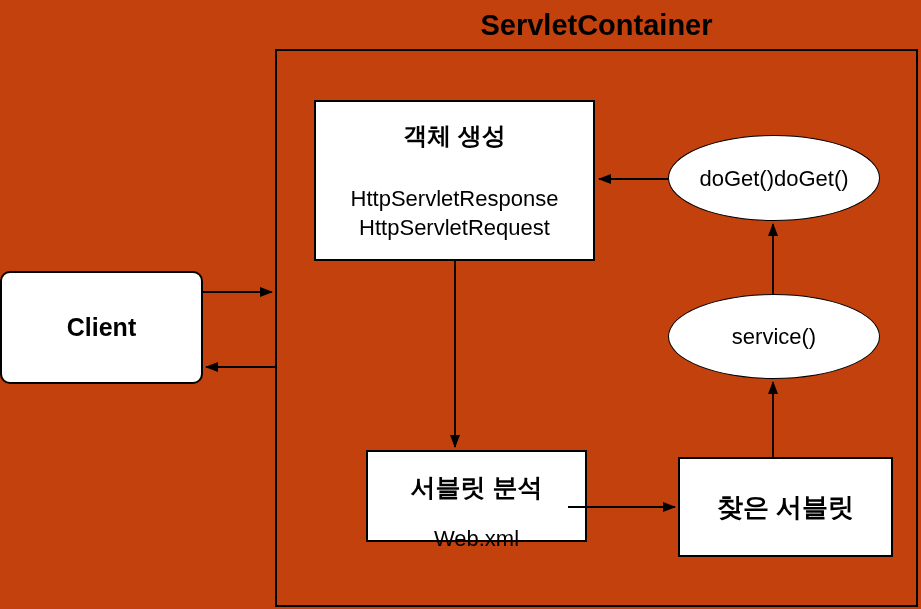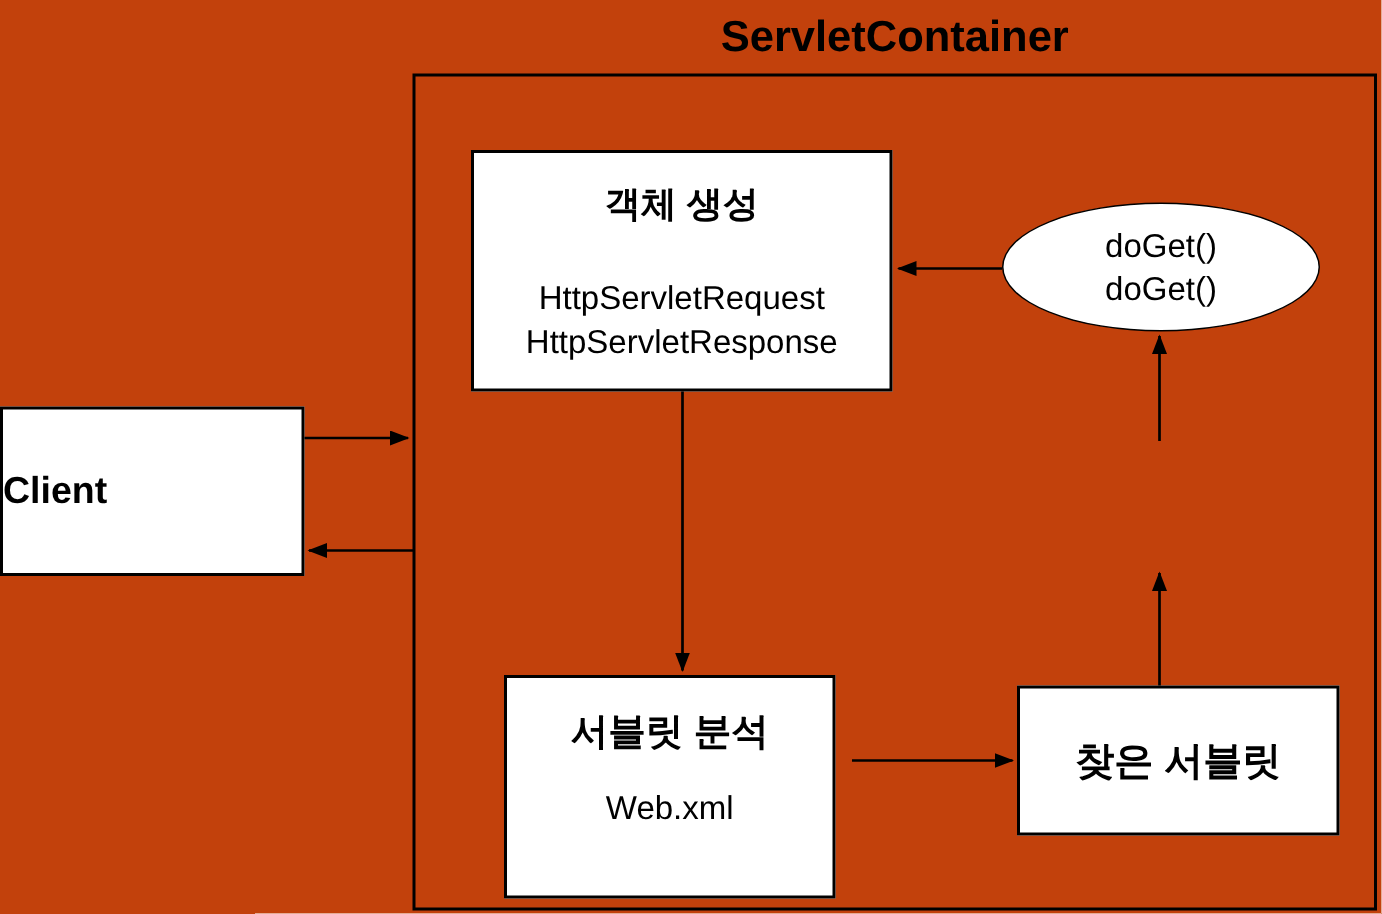--- a/index.html
+++ b/index.html
@@ -36,23 +36,24 @@
     height: 558px;
     background: transparent;
   }
   .client-box {
     left: 0px;
     top: 271px;
     width: 203px;
     height: 113px;
     display: flex;
     align-items: center;
-    justify-content: flex-start;
+    justify-content: center;
     font-size: 25px;
     font-weight: 700;
+    border-radius: 10px;
   }
   .obj-box {
     left: 314px;
     top: 100px;
     width: 281px;
     height: 161px;
     display: flex;
     flex-direction: column;
     align-items: center;
     padding-top: 18px;
@@ -66,44 +67,44 @@
     margin-top: 32px;
     font-size: 22px;
     line-height: 29px;
   }
   .ellipse {
     position: absolute;
     border: 1px solid #000000;
     border-radius: 50%;
     background: #ffffff;
     display: flex;
-    flex-direction: column;
+    flex-direction: row;
     align-items: center;
     justify-content: center;
     text-align: center;
     font-size: 22px;
     line-height: 29px;
   }
   .doget-ellipse {
     left: 668px;
     top: 135px;
     width: 212px;
     height: 86px;
   }
   .service-ellipse {
     left: 668px;
     top: 294px;
     width: 212px;
     height: 85px;
   }
   .analysis-box {
-    left: 336px;
+    left: 366px;
     top: 450px;
     width: 221px;
-    height: 149px;
+    height: 92px;
     display: flex;
     flex-direction: column;
     align-items: center;
     padding-top: 19px;
     text-align: center;
   }
   .analysis-box .node-title { font-size: 25px; }
   .analysis-sub {
     margin-top: 22px;
     font-size: 22px;
@@ -141,30 +142,33 @@
 
   <div class="rect container-rect"></div>
 
   <div class="rect client-box">
     <span>Client</span>
   </div>
 
   <div class="rect obj-box">
     <div class="node-title">객체 생성</div>
     <div class="obj-lines">
+      <div>HttpServletResponse</div>
       <div>HttpServletRequest</div>
-      <div>HttpServletResponse</div>
     </div>
   </div>
 
   <div class="ellipse doget-ellipse">
     <div>doGet()</div>
     <div>doGet()</div>
   </div>
 
+  <div class="ellipse service-ellipse">
+    <span>service()</span>
+  </div>
 
   <div class="rect analysis-box">
     <div class="node-title">서블릿 분석</div>
     <div class="analysis-sub">Web.xml</div>
   </div>
 
   <div class="rect found-box">
     <span>찾은 서블릿</span>
   </div>
 

